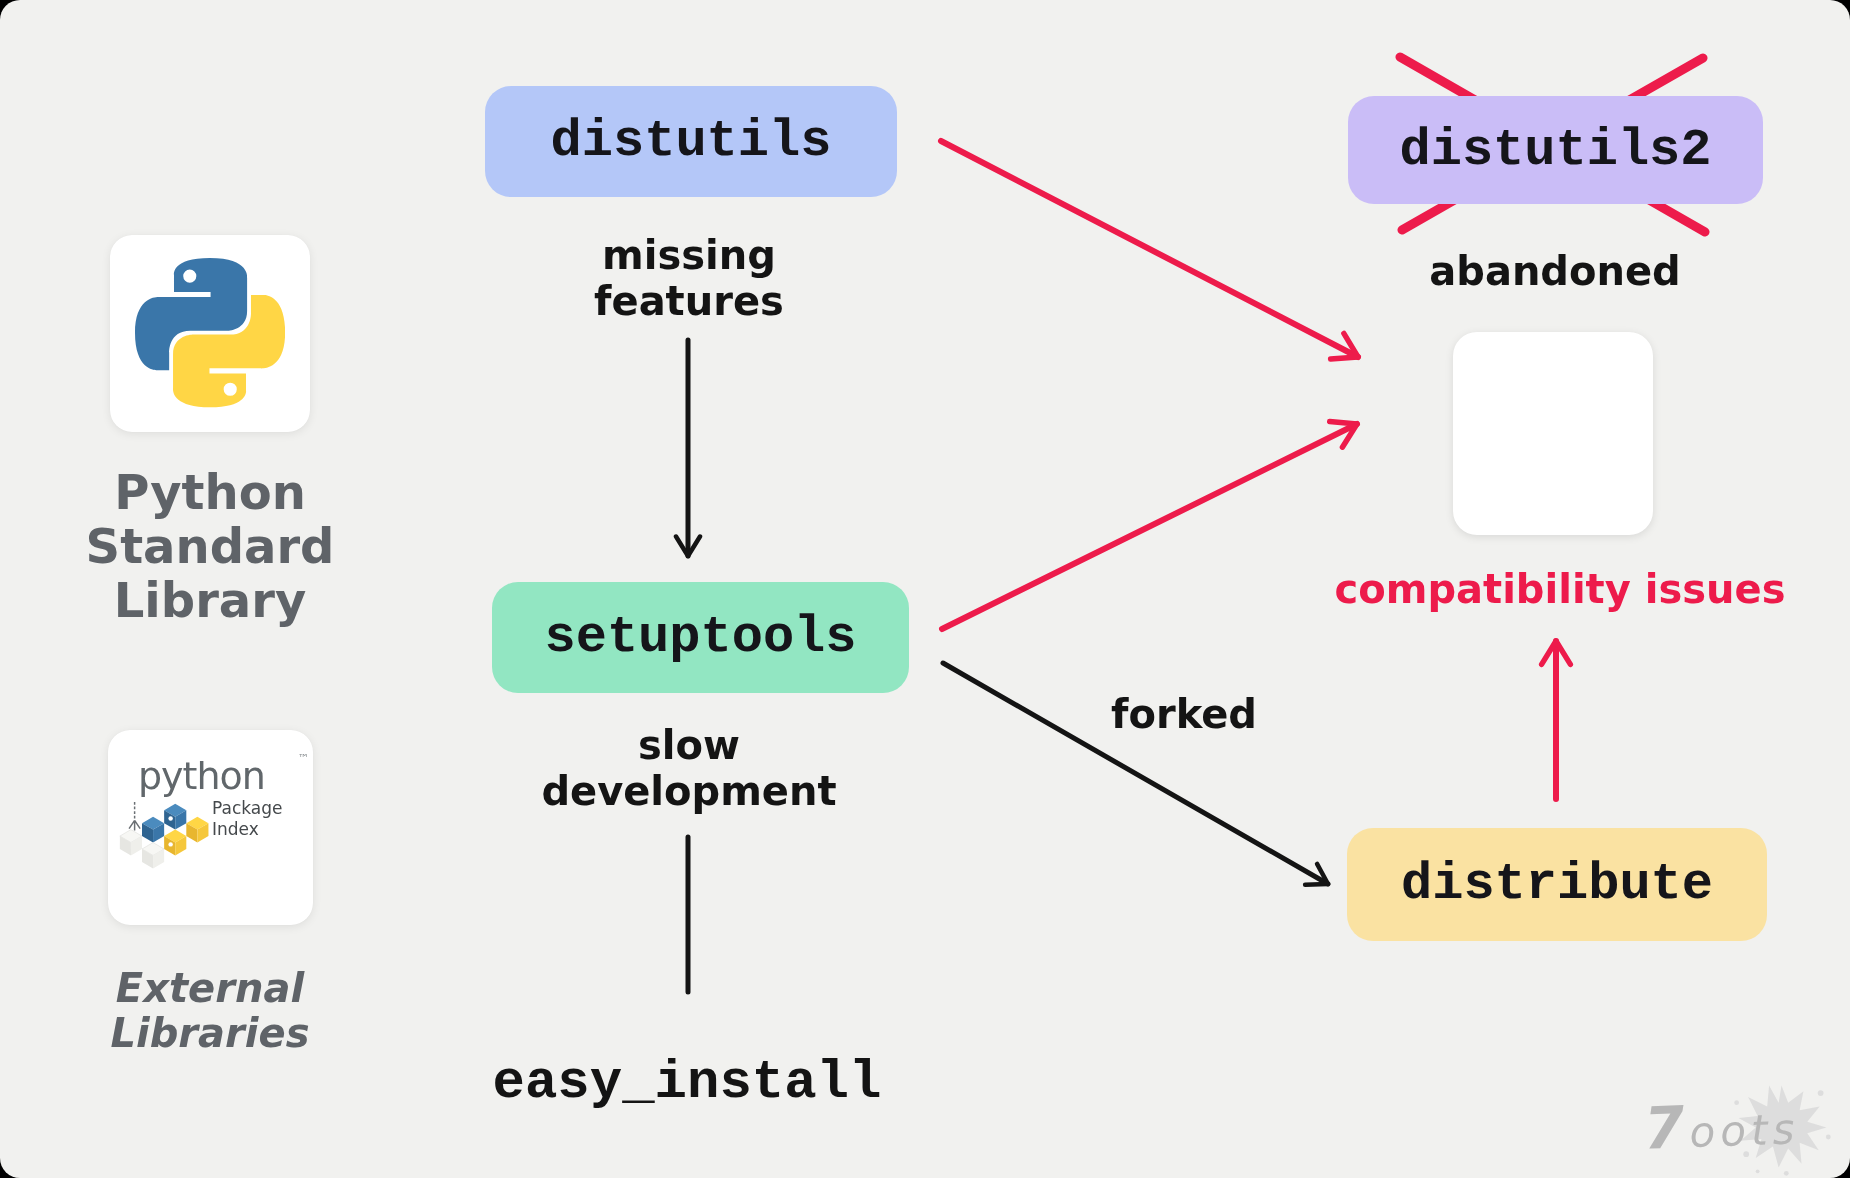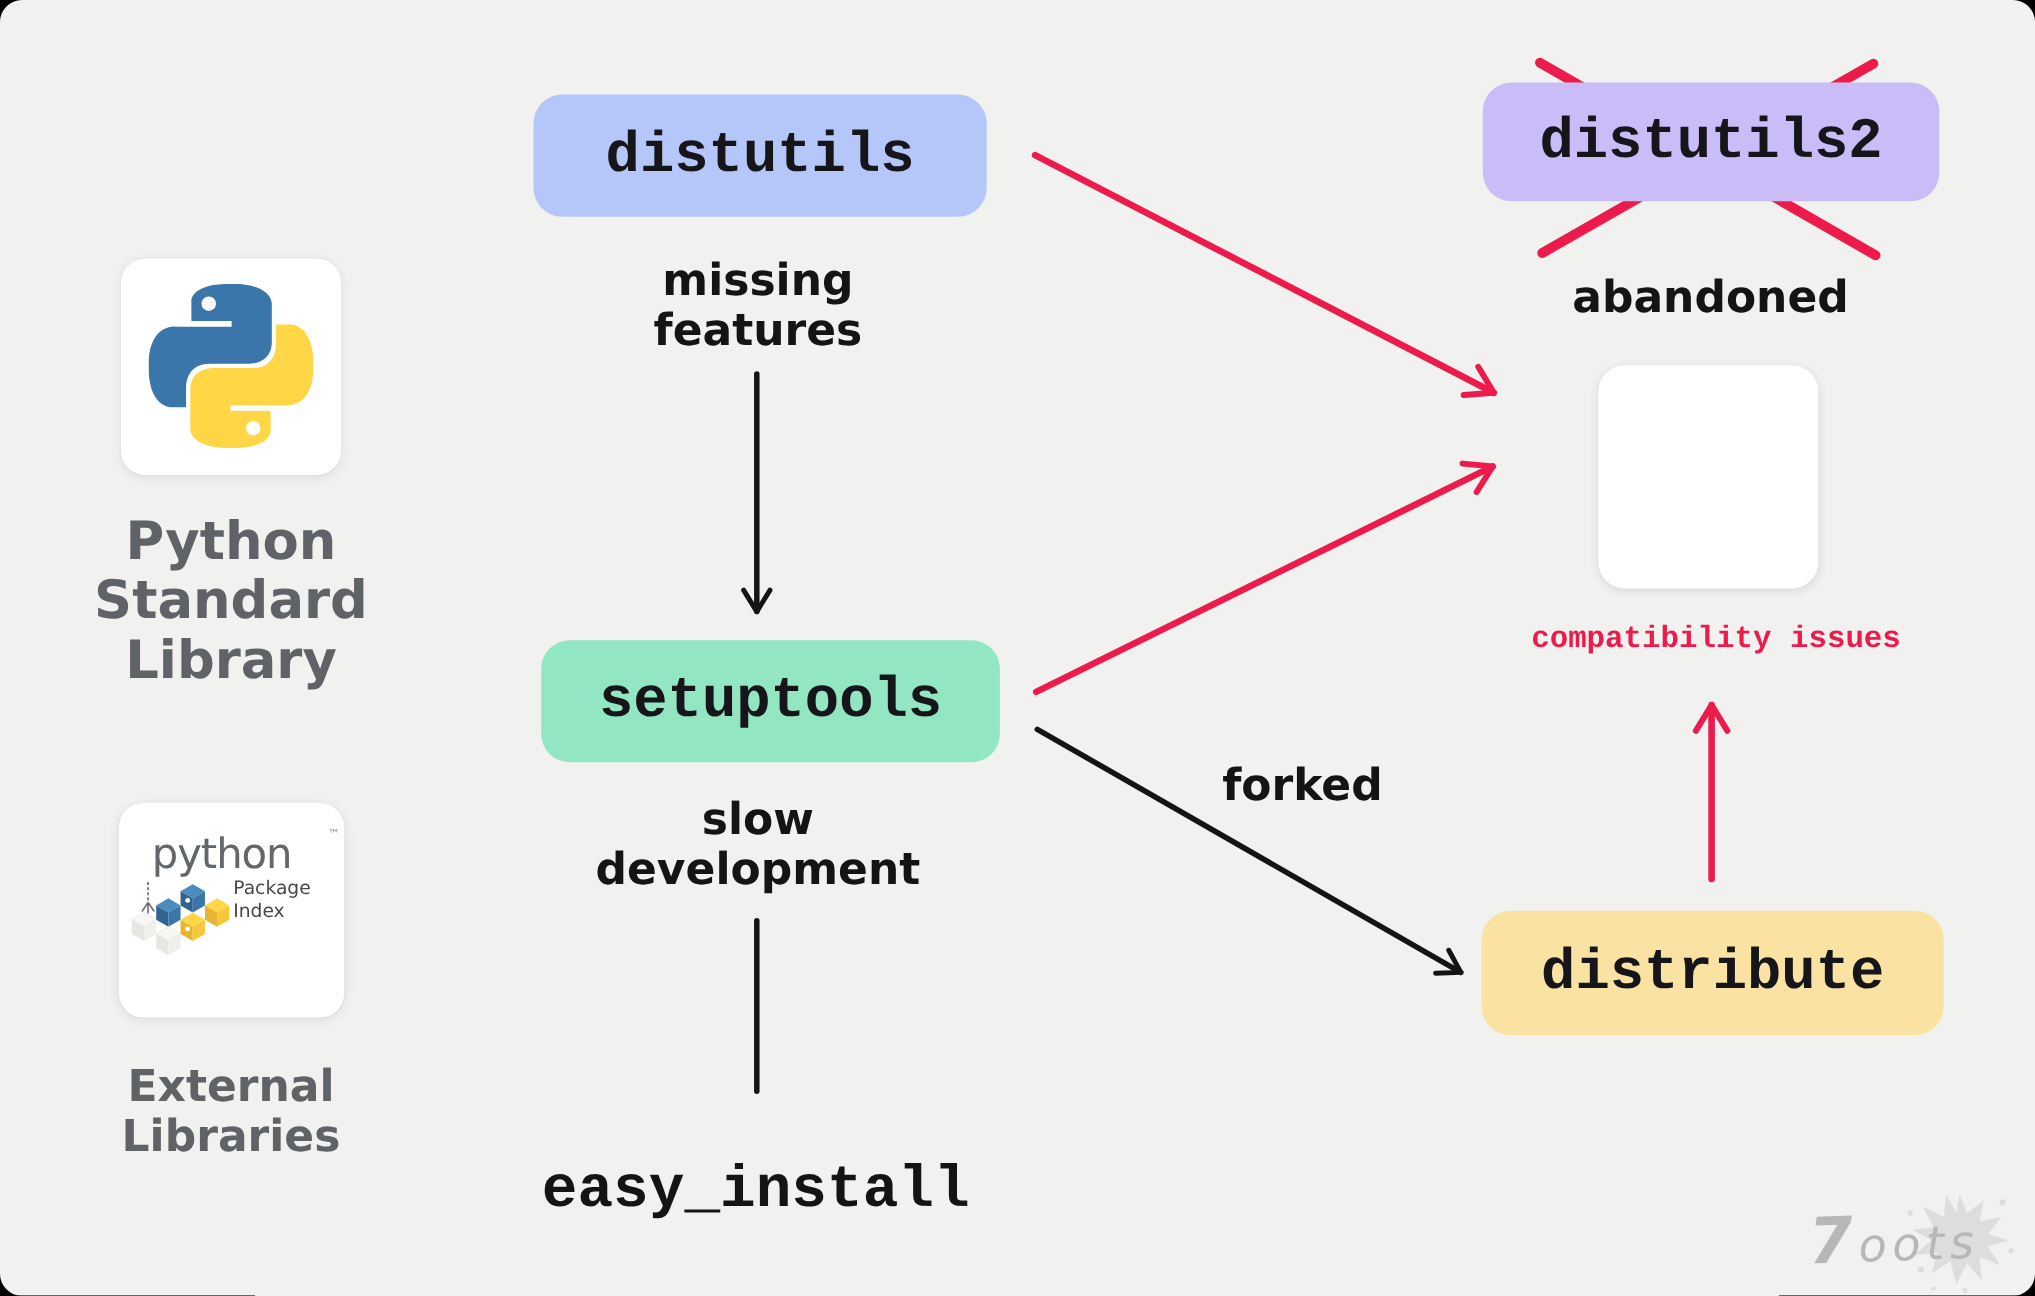--- a/index.html
+++ b/index.html
@@ -67,21 +67,21 @@
     <g>
       <line class="x" x1="1400" y1="57" x2="1705" y2="232"></line>
       <line class="x" x1="1402" y1="230" x2="1703" y2="58"></line>
     </g>
   </svg>
 
   <div class="node" style="left:485px;top:86px;width:412px;height:111px;background:var(--distutils-bg);">
     <span>distutils</span>
   </div>
 
-  <div class="node" style="left:1348px;top:75px;width:415px;height:108px;background:var(--distutils2-bg);">
+  <div class="node" style="left:1348px;top:96px;width:415px;height:108px;background:var(--distutils2-bg);">
     <span>distutils2</span>
   </div>
 
   <div class="node" style="left:492px;top:582px;width:417px;height:111px;background:var(--setuptools-bg);">
     <span>setuptools</span>
   </div>
 
   <div class="node" style="left:1347px;top:828px;width:420px;height:113px;background:var(--distribute-bg);">
     <span>distribute</span>
   </div>
@@ -131,35 +131,35 @@
         <path fill="#e8b62e" d="M50 37 l12 7 v14 l-12 -7 Z"></path>
         <path fill="#f5c73b" d="M62 44 l12 -7 v14 l-12 7 Z"></path>
         <circle cx="57" cy="46" r="2.4" fill="#fff"></circle>
 
         <path fill="#f7f7f4" stroke="#dcdcd8" stroke-width="0.6" d="M38 44 l12 7 l-12 7 l-12 -7 Z"></path>
         <path fill="#e6e6e2" d="M26 51 l12 7 v14 l-12 -7 Z"></path>
         <path fill="#efefeb" d="M38 58 l12 -7 v14 l-12 7 Z"></path>
       </g>
     </svg>
   </div>
-  <div class="label gray" style="left:30px;top:966px;width:360px;font-size:40px;">External
+  <div class="label gray" style="left:30px;top:966px;width:360px;font-size:40px;font-style:italic;">External
 Libraries</div>
 
   <div class="label" style="left:489px;top:232px;width:400px;font-size:40px;">missing
 features</div>
 
   <div class="label" style="left:489px;top:722px;width:400px;font-size:40px;">slow
 development</div>
 
 
   <div class="label mono" style="left:437px;top:1052px;width:500px;font-size:54px;">easy_install</div>
 
   <div class="label" style="left:1355px;top:248px;width:400px;font-size:40px;">abandoned</div>
 
-  <div class="label red" style="left:1310px;top:566px;width:500px;font-size:28px;font-family:Liberation Mono, monospace;">compatibility issues</div>
+  <div class="label red" style="left:1310px;top:566px;width:500px;font-size:40px;">compatibility issues</div>
 
   <div class="label" style="left:1034px;top:691px;width:300px;font-size:40px;">forked</div>
 
   <div class="watermark">
     <svg viewBox="0 0 110 110" style="position:absolute;right:0;top:-6px;width:105px;height:105px;opacity:.85;">
       <g fill="#dadada">
         <path d="M55 12 L62 30 L78 18 L74 38 L95 34 L82 50 L102 56 L82 62 L94 80 L74 72 L76 94 L62 78 L52 98 L46 76 L28 88 L34 68 L12 70 L28 56 L10 46 L30 44 L20 24 L40 34 L42 12 L52 30 Z"></path>
         <circle cx="18" cy="84" r="3"></circle>
             <circle cx="96" cy="20" r="3"></circle>
         <circle cx="104" cy="66" r="2.5"></circle>

